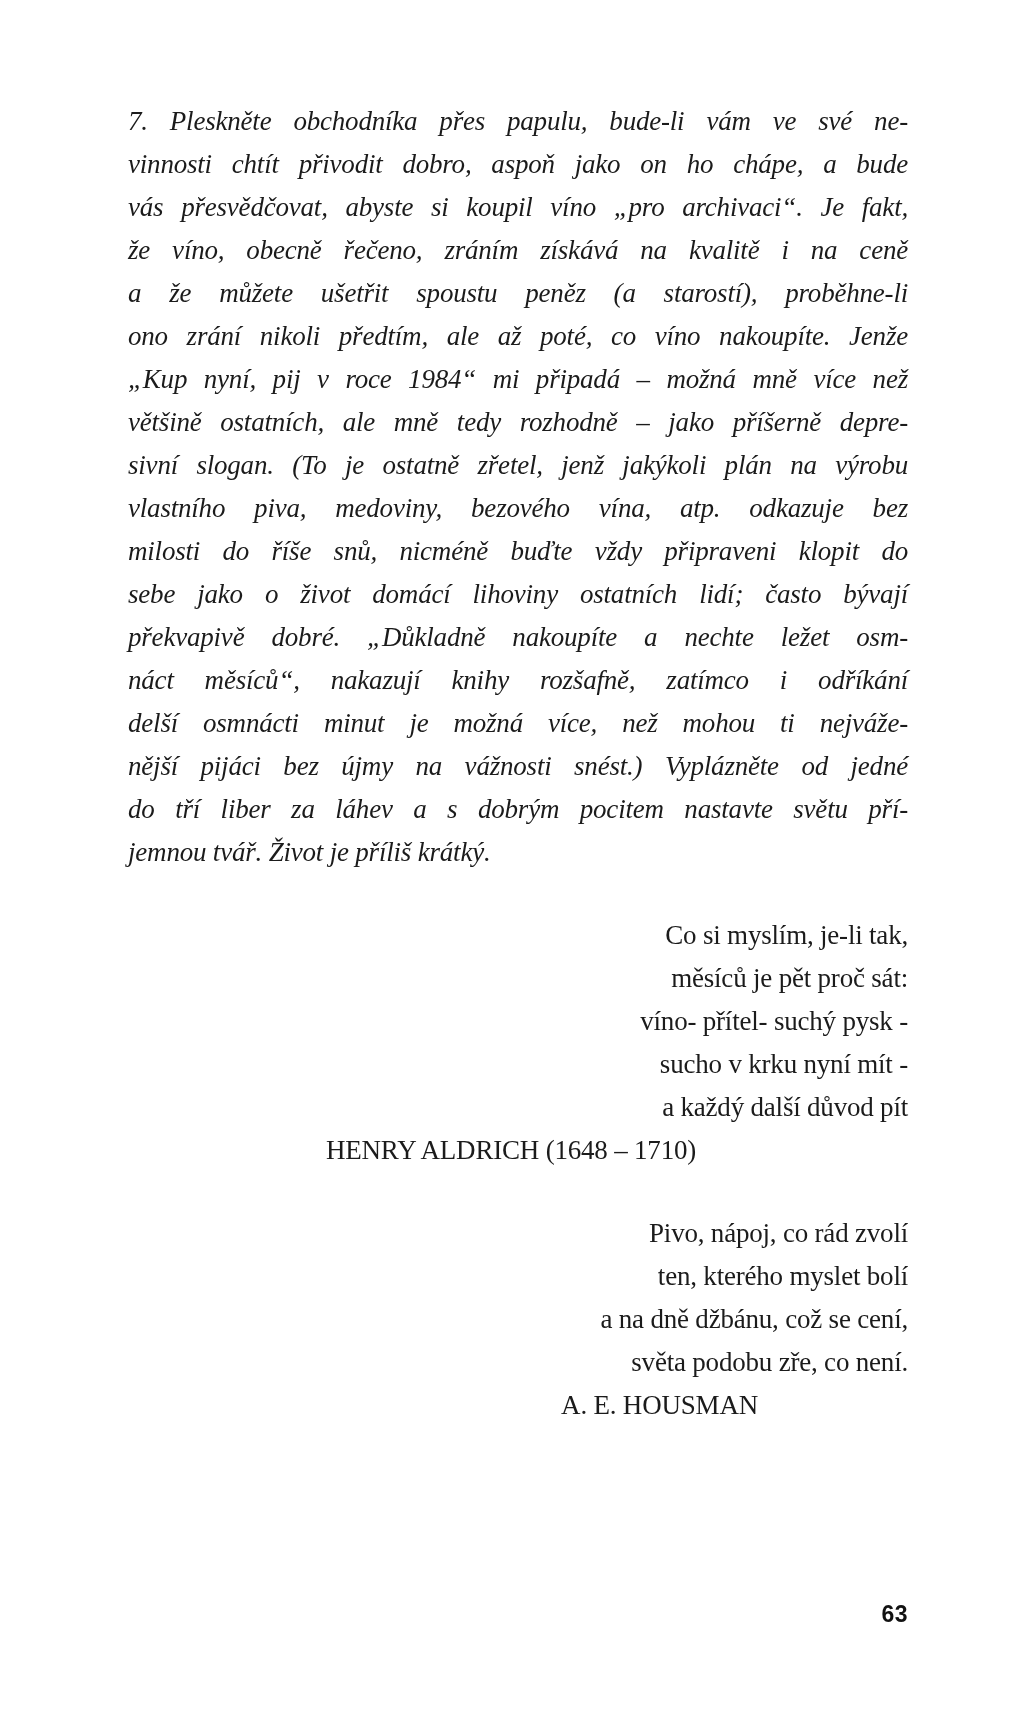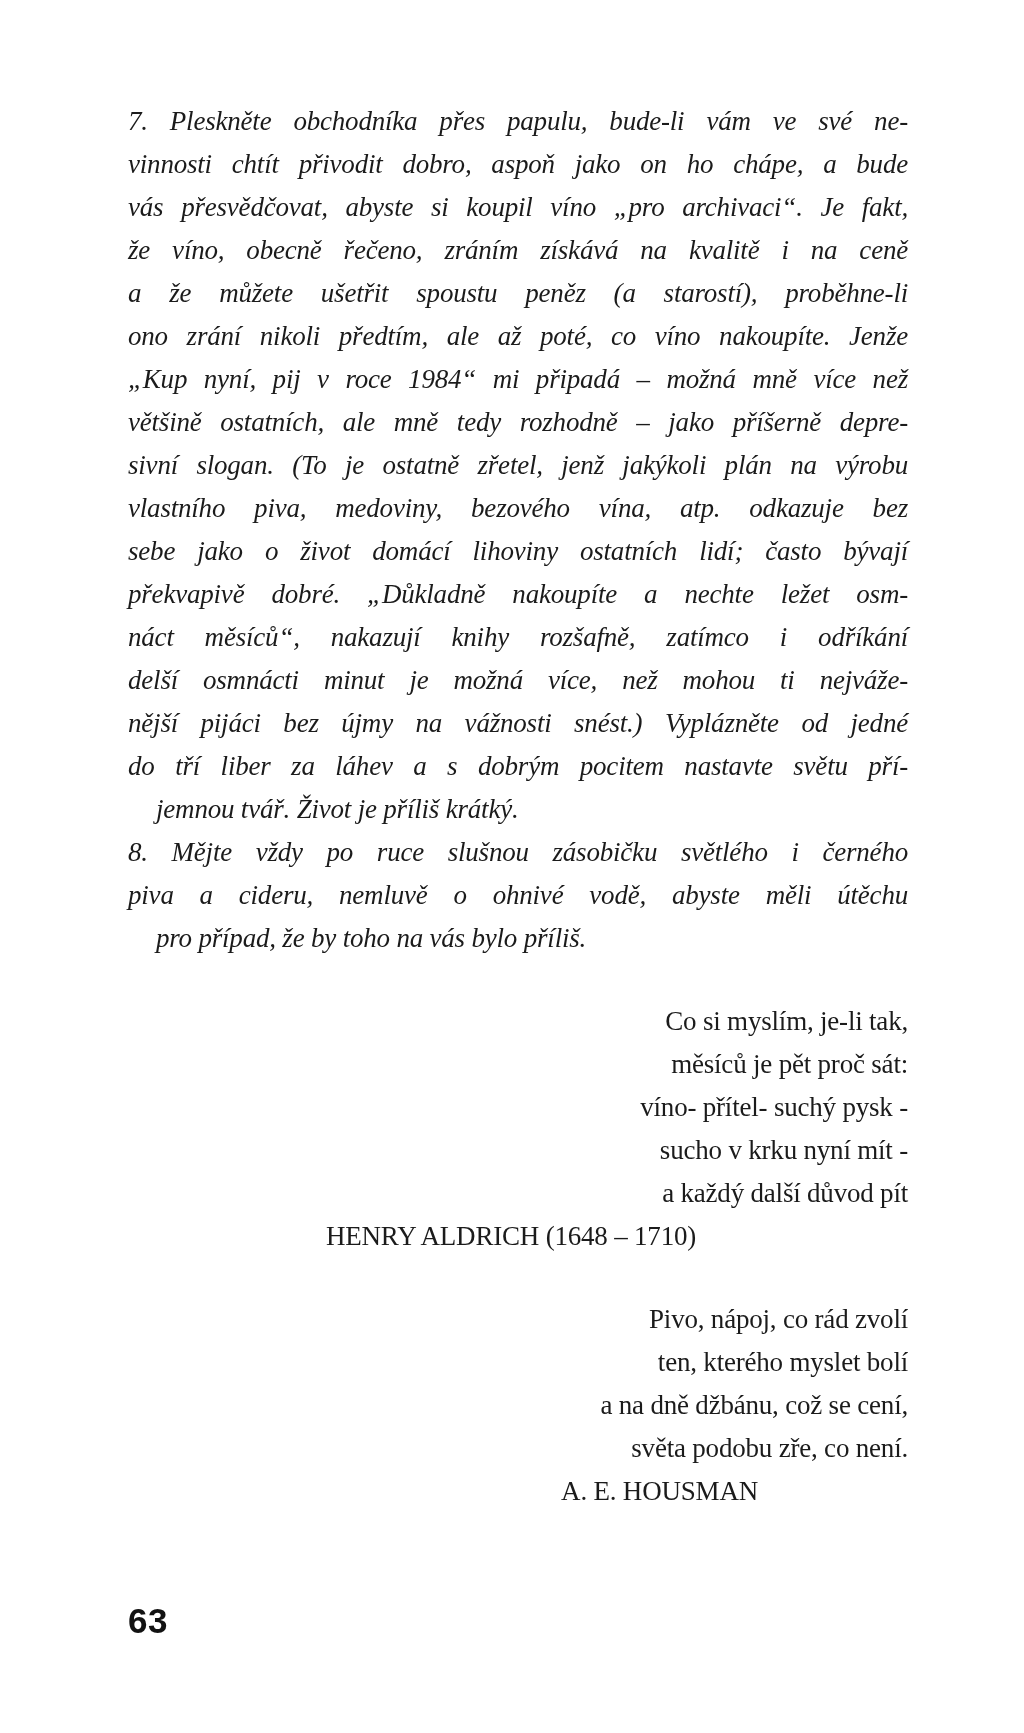--- a/index.html
+++ b/index.html
@@ -26,21 +26,20 @@
   }
   .line {
     height: 43px;
     text-align: justify;
     text-align-last: justify;
     white-space: normal;
     font-style: italic;
   }
   .line.last {
     text-align-last: left;
-    margin-left: 28px;
   }
   .poem {
     margin-top: 40px;
   }
   .poem-line {
     height: 43px;
     padding-left: 30px;
     text-align: right;
   }
   .attribution {
@@ -52,58 +51,54 @@
     text-align: center;
   }
   .attr-housman {
     padding-right: 150px;
   }
   .page-number {
     position: absolute;
     top: 1601px;
     left: 128px;
     width: 780px;
-    text-align: left;
+    text-align: right;
     font-family: "Liberation Sans", sans-serif;
     font-weight: bold;
-    font-size: 35px;
+    font-size: 23px;
     letter-spacing: 0.5px;
     color: #121212;
   }
 </style>
 </head>
 <body>
 
 <div class="text-block">
 
   <div>
     <div class="line">7. Pleskněte obchodníka přes papulu, bude-li vám ve své ne-</div>
     <div class="line">vinnosti chtít přivodit dobro, aspoň jako on ho chápe, a bude</div>
     <div class="line">vás přesvědčovat, abyste si koupil víno „pro archivaci“. Je fakt,</div>
     <div class="line">že víno, obecně řečeno, zráním získává na kvalitě i na ceně</div>
     <div class="line">a že můžete ušetřit spoustu peněz (a starostí), proběhne-li</div>
     <div class="line">ono zrání nikoli předtím, ale až poté, co víno nakoupíte. Jenže</div>
     <div class="line">„Kup nyní, pij v roce 1984“ mi připadá – možná mně více než</div>
     <div class="line">většině ostatních, ale mně tedy rozhodně – jako příšerně depre-</div>
     <div class="line">sivní slogan. (To je ostatně zřetel, jenž jakýkoli plán na výrobu</div>
     <div class="line">vlastního piva, medoviny, bezového vína, atp. odkazuje bez</div>
+    <div class="line">milosti do říše snů, nicméně buďte vždy připraveni klopit do</div>
     <div class="line">sebe jako o život domácí lihoviny ostatních lidí; často bývají</div>
     <div class="line">překvapivě dobré. „Důkladně nakoupíte a nechte ležet osm-</div>
     <div class="line">náct měsíců“, nakazují knihy rozšafně, zatímco i odříkání</div>
     <div class="line">delší osmnácti minut je možná více, než mohou ti nejváže-</div>
     <div class="line">nější pijáci bez újmy na vážnosti snést.) Vyplázněte od jedné</div>
     <div class="line">do tří liber za láhev a s dobrým pocitem nastavte světu pří-</div>
     <div class="line last">jemnou tvář. Život je příliš krátký.</div>
   </div>
 
-  <div>
-    <div class="line">8. Mějte vždy po ruce slušnou zásobičku světlého i černého</div>
-    <div class="line">piva a cideru, nemluvě o ohnivé vodě, abyste měli útěchu</div>
-    <div class="line last">pro případ, že by toho na vás bylo příliš.</div>
-  </div>
 
   <div class="poem">
     <div class="poem-line">Co si myslím, je-li tak,</div>
     <div class="poem-line">měsíců je pět proč sát:</div>
     <div class="poem-line">víno- přítel- suchý pysk -</div>
     <div class="poem-line">sucho v krku nyní mít -</div>
     <div class="poem-line">a každý další důvod pít</div>
     <div class="attribution attr-aldrich">HENRY ALDRICH (1648 – 1710)</div>
   </div>
 

